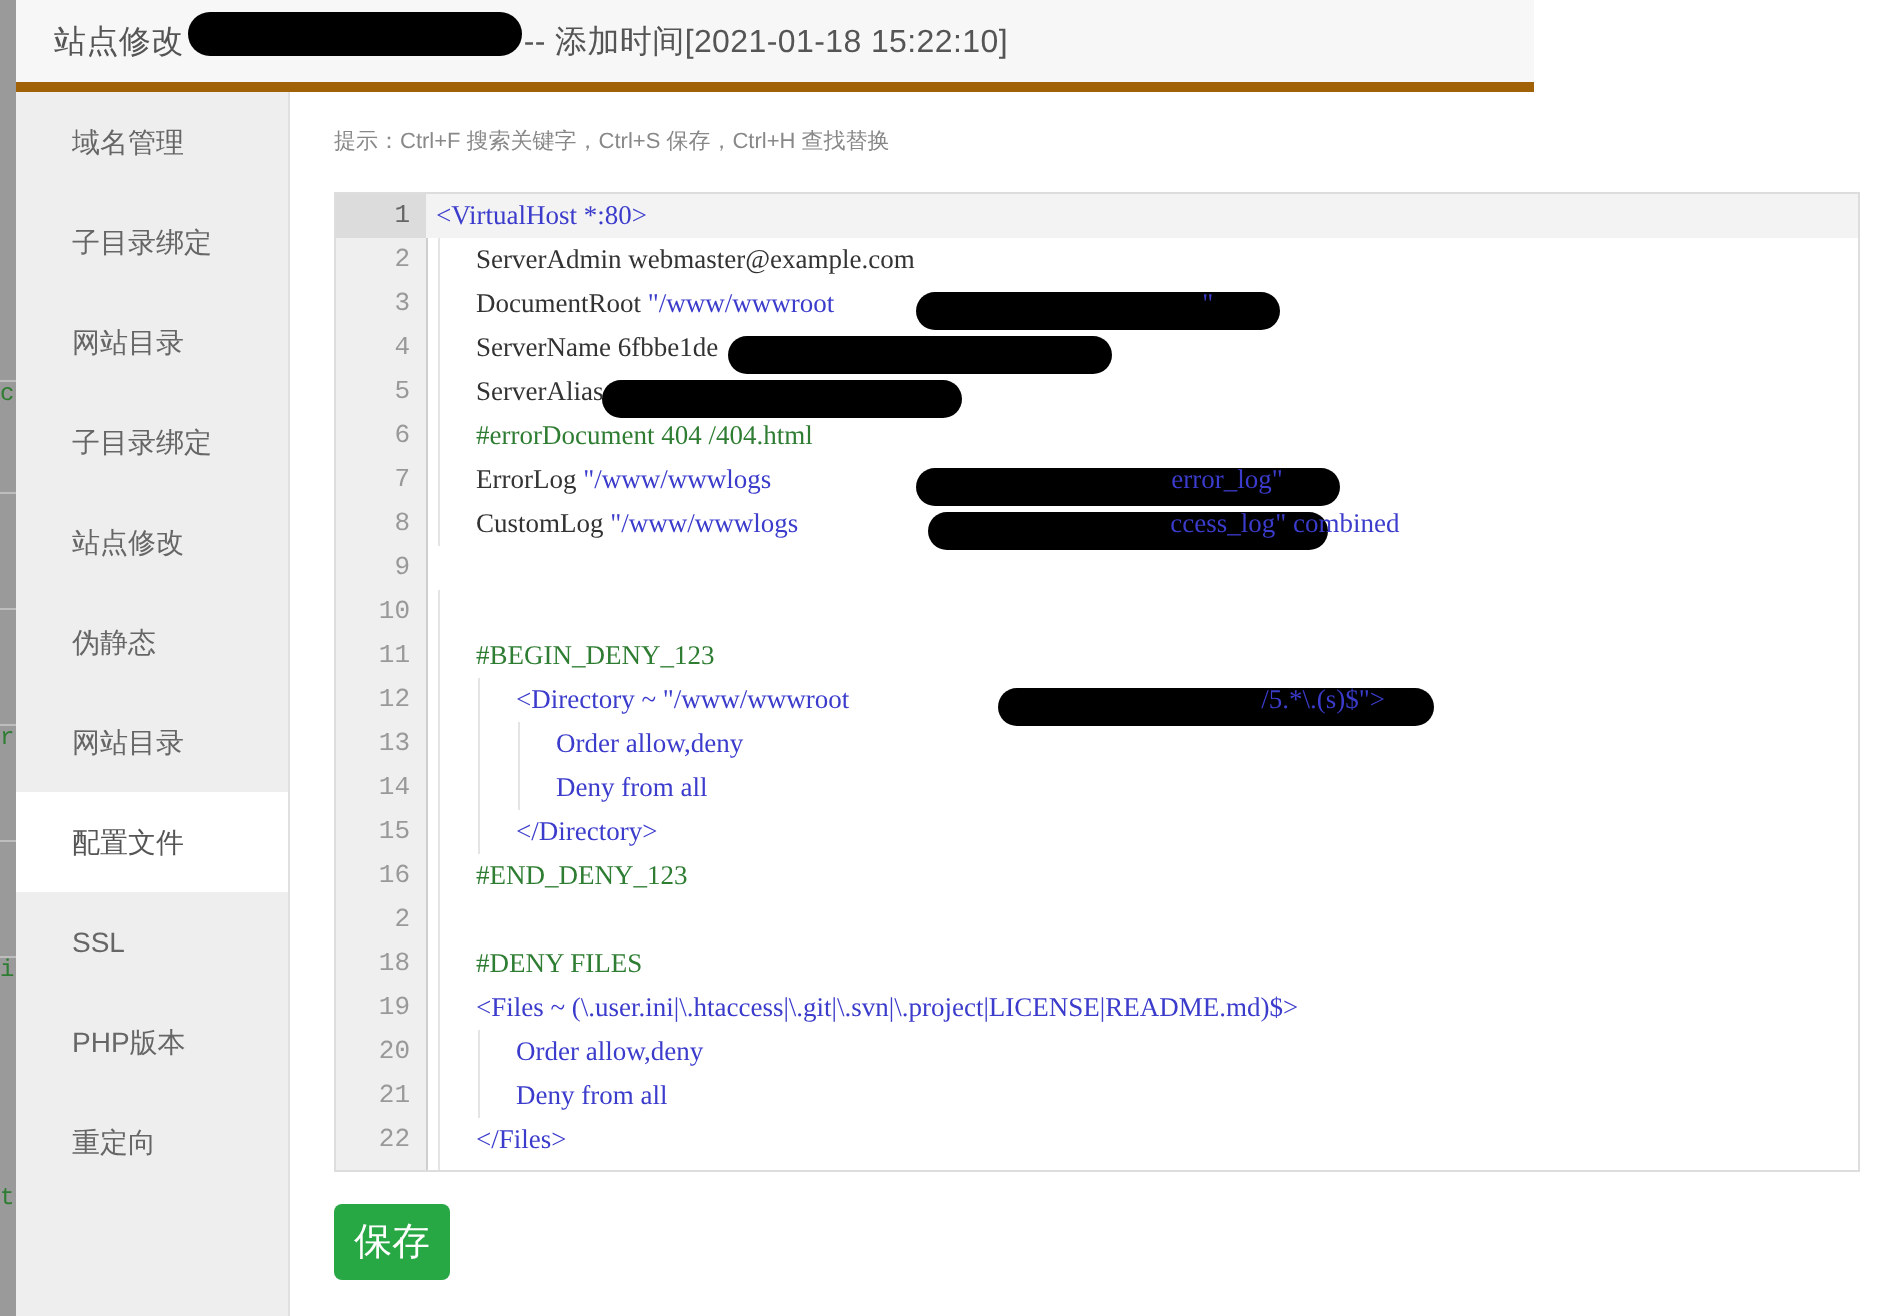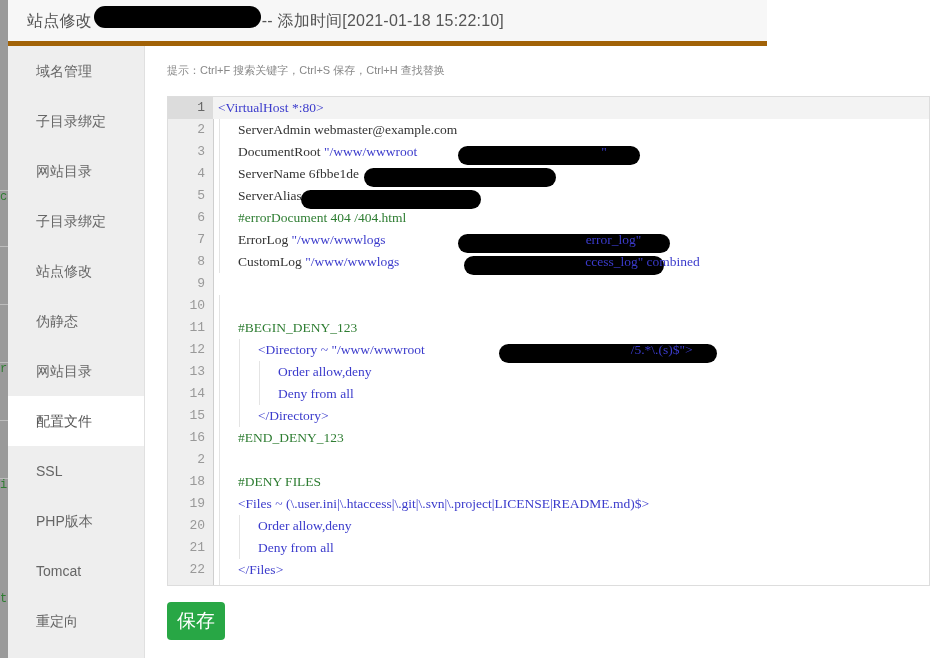--- a/index.html
+++ b/index.html
@@ -216,21 +216,20 @@
           <div class="side-item"><span>域名管理</span></div>
           <div class="side-item"><span>子目录绑定</span></div>
           <div class="side-item"><span>网站目录</span></div>
           <div class="side-item"><span>子目录绑定</span></div>
           <div class="side-item"><span>站点修改</span></div>
           <div class="side-item"><span>伪静态</span></div>
           <div class="side-item"><span>网站目录</span></div>
           <div class="side-item active"><span>配置文件</span></div>
           <div class="side-item"><span>SSL</span></div>
           <div class="side-item"><span>PHP版本</span></div>
-          <div class="side-item"><span>Tomcat</span></div>
           <div class="side-item"><span>重定向</span></div>
         </div>
 
       <div class="content">
 
         <div class="hint">提示：Ctrl+F 搜索关键字，Ctrl+S 保存，Ctrl+H 查找替换</div>
 
         <div class="editor">
           <div class="gutter" id="gutter">
               <div class="gutter-line active">1</div>

